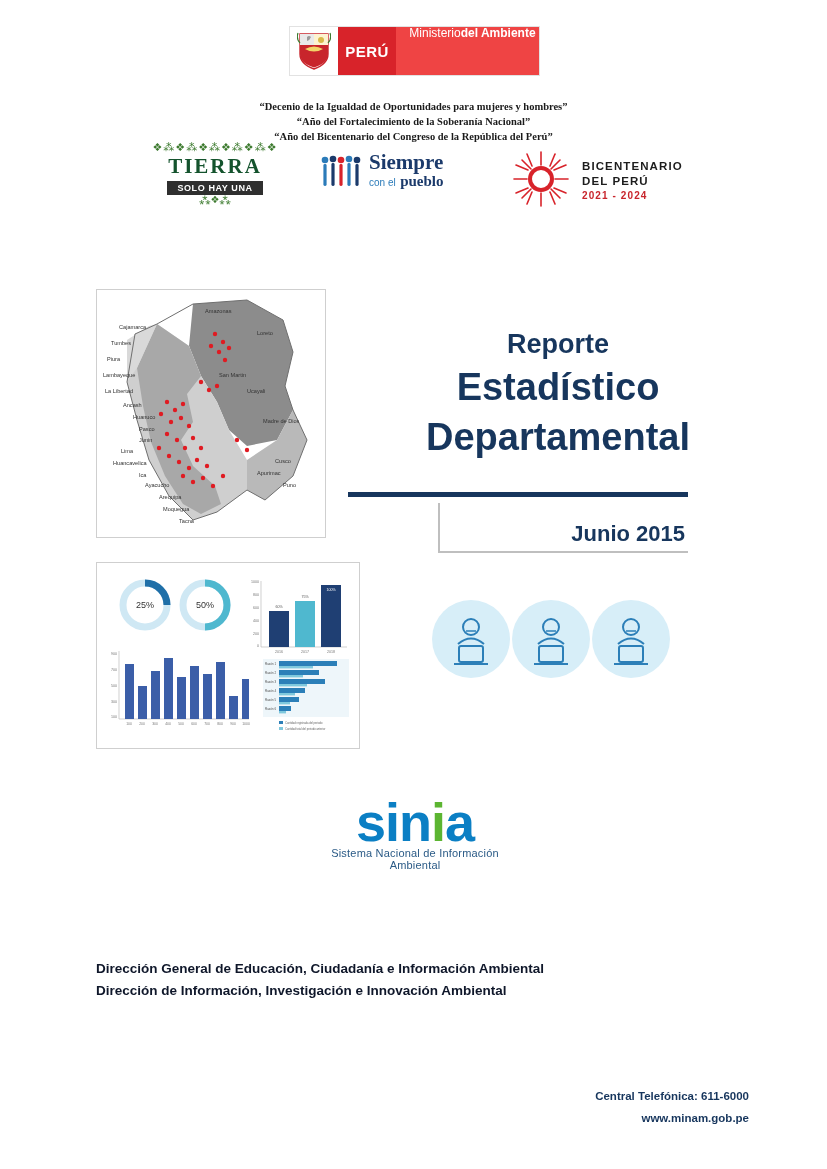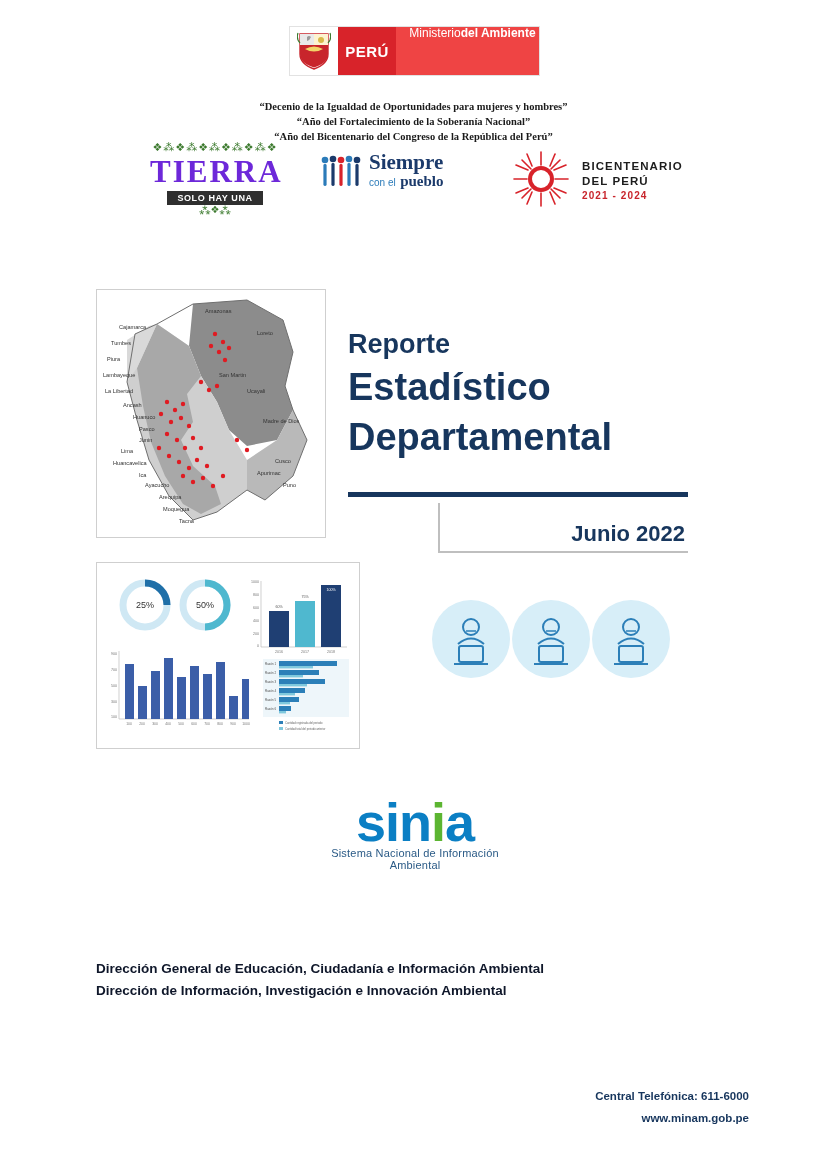--- a/index.html
+++ b/index.html
@@ -94,24 +94,24 @@
   }
   .logo-tierra .orn {
     font-size: 11px;
     color: #3c7a2e;
     letter-spacing: 1px;
     line-height: 1;
     height: 14px;
   }
   .logo-tierra .word {
     font-family: "Liberation Serif", serif;
-    font-size: 31px;
+    font-size: 21px;
     font-weight: bold;
     letter-spacing: 2px;
-    color: #6d28d9;
+    color: #14532d;
     line-height: 1;
   }
   .logo-tierra .sub {
     margin-top: 3px;
     background: #2f2f2f;
     color: #fff;
     font-size: 9px;
     font-weight: bold;
     letter-spacing: .6px;
     padding: 2px 0;
@@ -201,20 +201,21 @@
     font-family: "Liberation Sans", sans-serif;
     white-space: nowrap;
   }
 
   
   .title-block {
     position: absolute;
     left: 348px;
     top: 330px;
     width: 420px;
+    text-align: center;
   }
   .title-block .t-reporte {
     font-family: "Liberation Sans", sans-serif;
     font-size: 27px;
     font-weight: bold;
     color: #17365d;
     line-height: 1.1;
   }
   .title-block .t-main {
     font-family: "Liberation Sans", sans-serif;
@@ -510,21 +511,21 @@
   <div class="map-label" style="left:82px;top:228px;">Tacna</div>
 </div>
 
 <div class="title-block">
   <div class="t-reporte">Reporte</div>
   <div class="t-main">Estadístico</div>
   <div class="t-main">Departamental</div>
 </div>
 <div class="title-rule"></div>
 <div class="date-box">
-  <div class="date-text">Junio 2022</div>
+  <div class="date-text">Junio 2015</div>
 </div>
 
 <div class="charts-panel">
   <svg width="262" height="185" viewBox="0 0 262 185">
 
     <g>
       <circle cx="48" cy="42" r="22" fill="none" stroke="#cfe8f4" stroke-width="7"></circle>
       <path d="M48 20 A22 22 0 0 1 70 42" fill="none" stroke="#1f6fa8" stroke-width="7"></path>
       <text x="48" y="45" font-family="Liberation Sans, sans-serif" font-size="9" fill="#333" text-anchor="middle">25%</text>
     </g>

